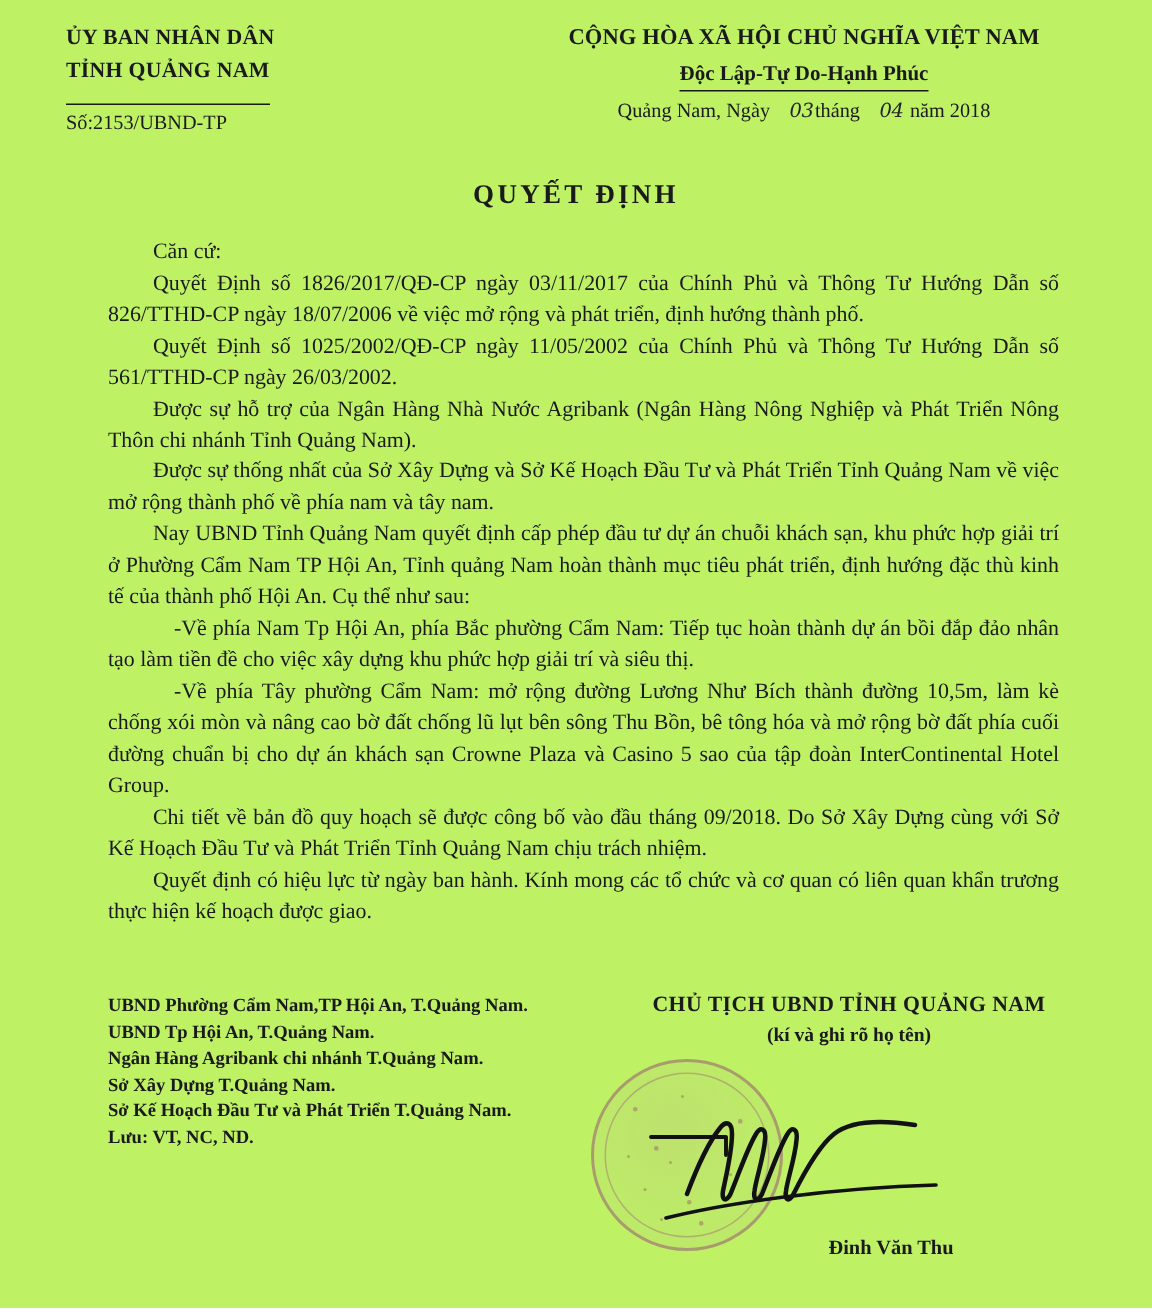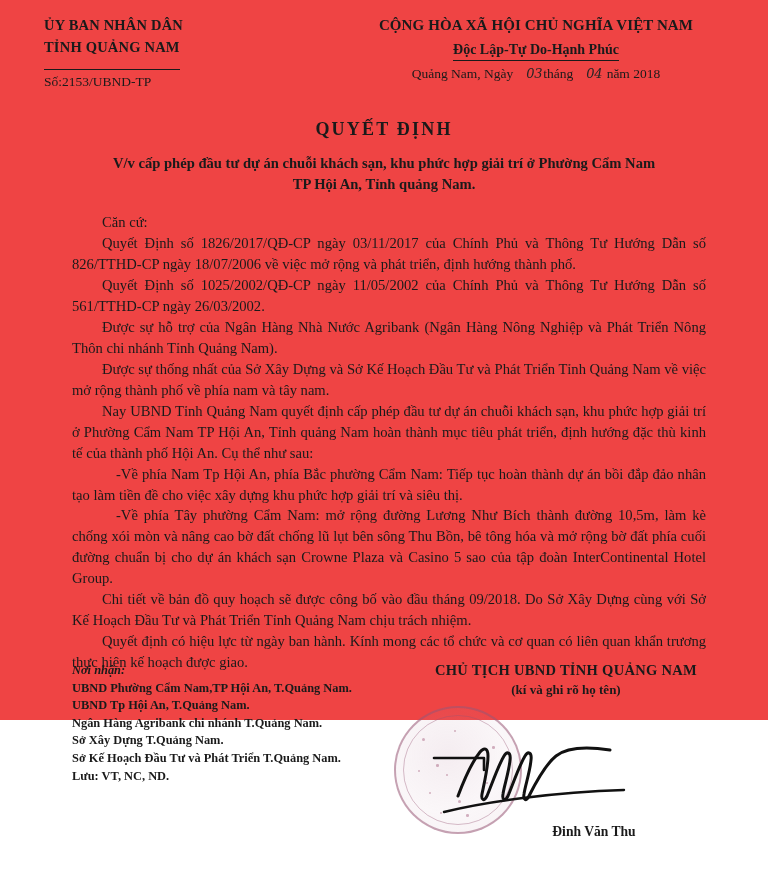--- a/index.html
+++ b/index.html
@@ -12,22 +12,22 @@
     height: 876px;
     position: relative;
     font-family: "Liberation Serif", "DejaVu Serif", serif;
     color: #1a1a1a;
     overflow: hidden;
   }
 
   .page {
     position: relative;
     width: 768px;
-    height: 720px;
-    background: #ef4444;
+    height: 872px;
+    background: #bef264;
   }
 
   
   .header {
     display: flex;
     align-items: flex-start;
     padding: 14px 34px 0 44px;
   }
   .header-left {
     width: 290px;
@@ -229,43 +229,38 @@
       <div><span class="motto">Độc Lập-Tự Do-Hạnh Phúc</span></div>
       <div class="place-date">
         <span>Quảng Nam, Ngày</span><span class="hw">03</span><span>tháng</span><span class="hw">04</span>
         <span>năm 2018</span>
       </div>
     </div>
   </div>
 
   <div class="title-block">
     <div class="main-title">QUYẾT ĐỊNH</div>
-    <div class="subtitle">
-      <span>V/v cấp phép đầu tư dự án chuỗi khách sạn, khu phức hợp giải trí ở Phường Cẩm Nam</span><br>
-      <span>TP Hội An, Tỉnh quảng Nam.</span>
-    </div>
   </div>
 
   <div class="body-block">
     <p class="p">Căn cứ:</p>
     <p class="p">Quyết Định số 1826/2017/QĐ-CP ngày 03/11/2017 của Chính Phủ và Thông Tư Hướng Dẫn số 826/TTHD-CP ngày 18/07/2006 về việc mở rộng và phát triển, định hướng thành phố.</p>
     <p class="p">Quyết Định số 1025/2002/QĐ-CP ngày 11/05/2002 của Chính Phủ và Thông Tư Hướng Dẫn số 561/TTHD-CP ngày 26/03/2002.</p>
     <p class="p">Được sự hỗ trợ của Ngân Hàng Nhà Nước Agribank (Ngân Hàng Nông Nghiệp và Phát Triển Nông Thôn chi nhánh Tỉnh Quảng Nam).</p>
     <p class="p">Được sự thống nhất của Sở Xây Dựng và Sở Kế Hoạch Đầu Tư và Phát Triển Tỉnh Quảng Nam về việc mở rộng thành phố về phía nam và tây nam.</p>
     <p class="p">Nay UBND Tỉnh Quảng Nam quyết định cấp phép đầu tư dự án chuỗi khách sạn, khu phức hợp giải trí ở Phường Cẩm Nam TP Hội An, Tỉnh quảng Nam hoàn thành mục tiêu phát triển, định hướng đặc thù kinh tế của thành phố Hội An. Cụ thể như sau:</p>
     <p class="p bullet">-Về phía Nam Tp Hội An, phía Bắc phường Cẩm Nam: Tiếp tục hoàn thành dự án bồi đắp đảo nhân tạo làm tiền đề cho việc xây dựng khu phức hợp giải trí và siêu thị.</p>
     <p class="p bullet">-Về phía Tây phường Cẩm Nam: mở rộng đường Lương Như Bích thành đường 10,5m, làm kè chống xói mòn và nâng cao bờ đất chống lũ lụt bên sông Thu Bồn, bê tông hóa và mở rộng bờ đất phía cuối đường chuẩn bị cho dự án khách sạn Crowne Plaza và Casino 5 sao của tập đoàn InterContinental Hotel Group.</p>
     <p class="p">Chi tiết về bản đồ quy hoạch sẽ được công bố vào đầu tháng 09/2018. Do Sở Xây Dựng cùng với Sở Kế Hoạch Đầu Tư và Phát Triển Tỉnh Quảng Nam chịu trách nhiệm.</p>
     <p class="p">Quyết định có hiệu lực từ ngày ban hành. Kính mong các tổ chức và cơ quan có liên quan khẩn trương thực hiện kế hoạch được giao.</p>
   </div>
 
   <div class="footer">
 
     <div class="recipients">
-      <div class="rec-head">Nơi nhận:</div>
       <div class="rec-item">UBND Phường Cẩm Nam,TP Hội An, T.Quảng Nam.</div>
       <div class="rec-item">UBND Tp Hội An, T.Quảng Nam.</div>
       <div class="rec-item">Ngân Hàng Agribank chi nhánh T.Quảng Nam.</div>
       <div class="rec-item">Sở Xây Dựng T.Quảng Nam.</div>
       <div class="rec-item">Sở Kế Hoạch Đầu Tư và Phát Triển T.Quảng Nam.</div>
       <div class="rec-item">Lưu: VT, NC, ND.</div>
     </div>
 
     <div class="signature">
       <div class="sig-title">CHỦ TỊCH UBND TỈNH QUẢNG NAM</div>

